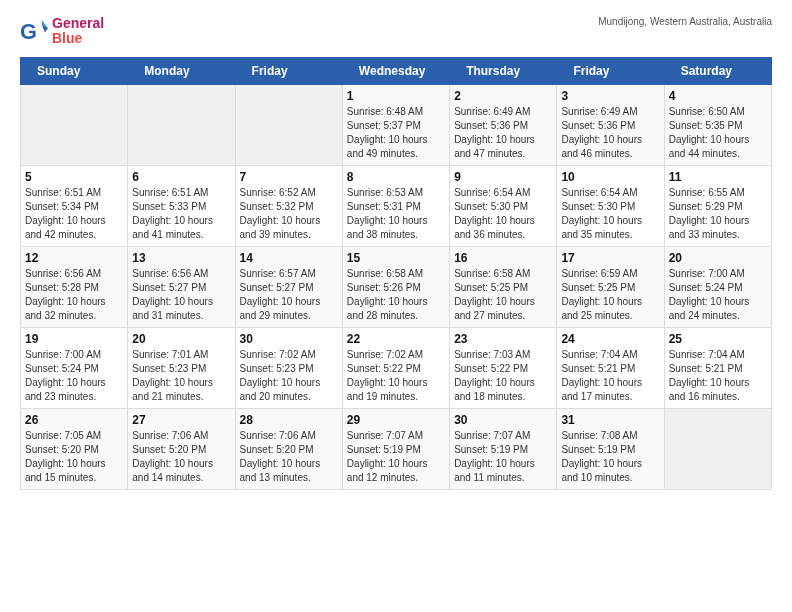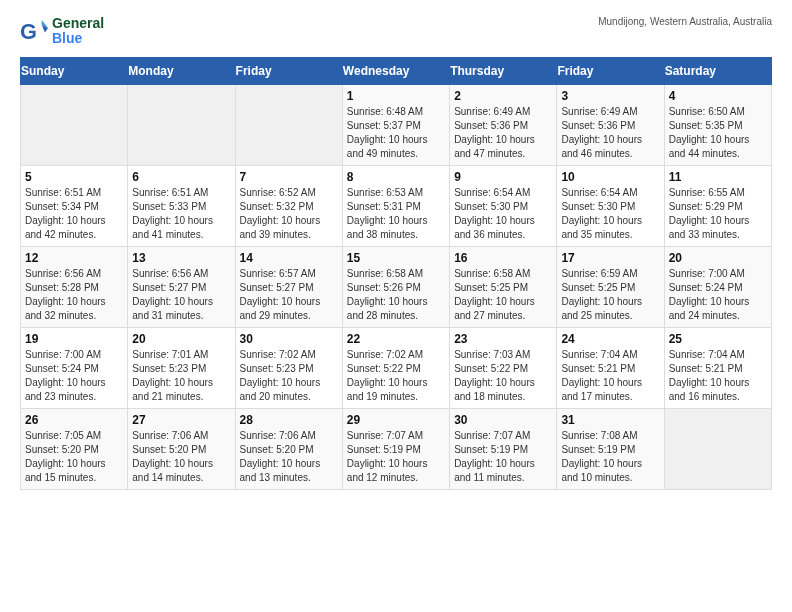--- a/index.html
+++ b/index.html
@@ -47,21 +47,21 @@
     .calendar-table {
       width: 100%;
       border-collapse: collapse;
       font-size: 11px;
     }
     .calendar-table thead tr {
       background-color: #2a5fac;
       color: #fff;
     }
     .calendar-table thead th {
-      padding: 6px 0;
+      padding: 6px 16px;
       text-align: left;
       font-size: 12px;
       font-weight: bold;
       border: 1px solid #2a5fac;
     }
     .calendar-table tbody tr {
       border-bottom: 1px solid #ccc;
     }
     .calendar-table tbody td {
       vertical-align: top;
@@ -95,22 +95,22 @@
 <body>
 
 <div class="header-area">
   <div class="logo">
     <svg class="logo-icon" viewBox="0 0 36 36">
       <text x="0" y="28" font-size="28" font-weight="bold" fill="#2a5fac">G</text>
       <polygon points="28,4 36,14 28,10" fill="#3a9ad9"></polygon>
       <polygon points="28,10 36,14 32,20" fill="#2a5fac"></polygon>
     </svg>
     <div>
-      <div class="logo-text" style="font-size:14px; color:#14532d;">General</div>
-      <div class="logo-text" style="font-size:14px; color:#3b82f6;">Blue</div>
+      <div class="logo-text" style="font-size:14px; color:#be185d;">General</div>
+      <div class="logo-text" style="font-size:14px; color:#ef4444;">Blue</div>
     </div>
   </div>
   <div class="title-area">
     <div class="subtitle">Mundijong, Western Australia, Australia</div>
   </div>
 </div>
 
 <table class="calendar-table">
   <thead>
     <tr>

